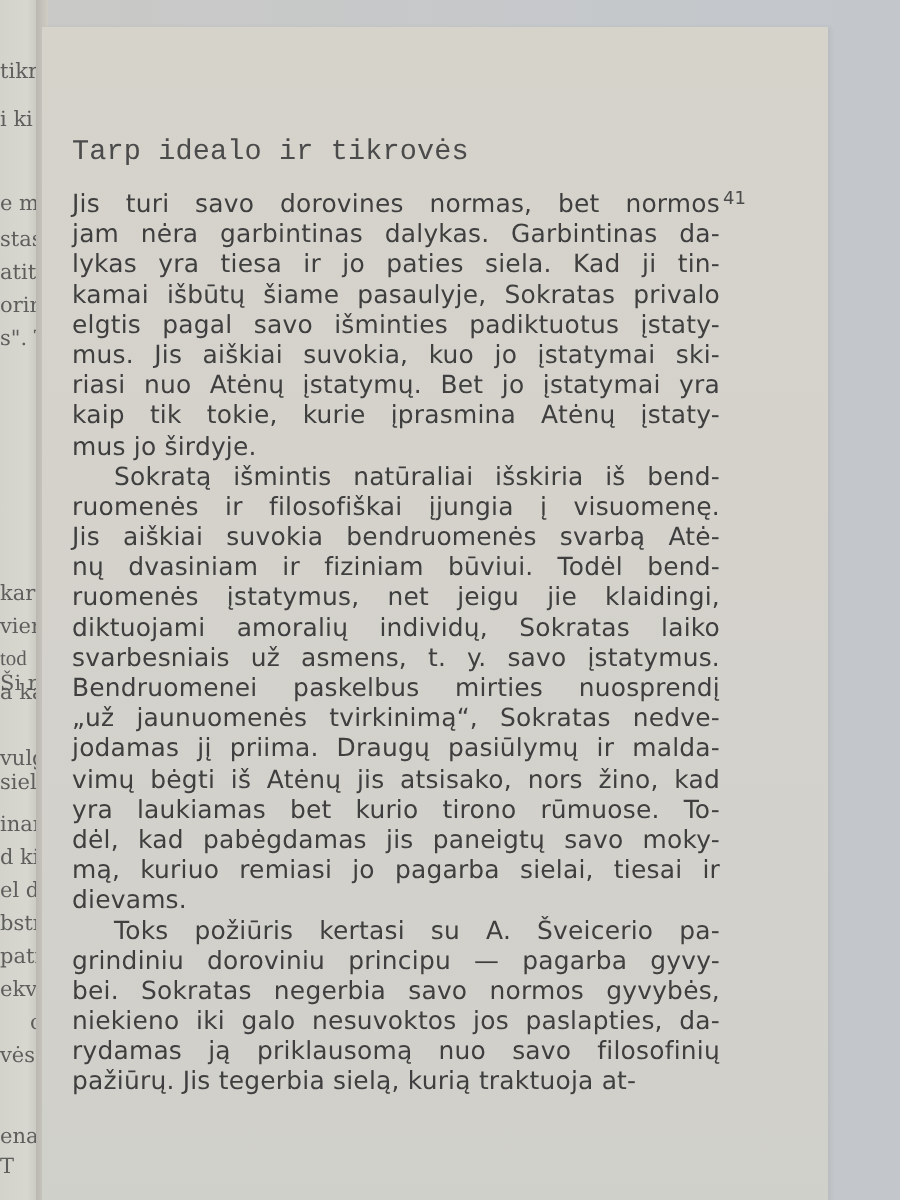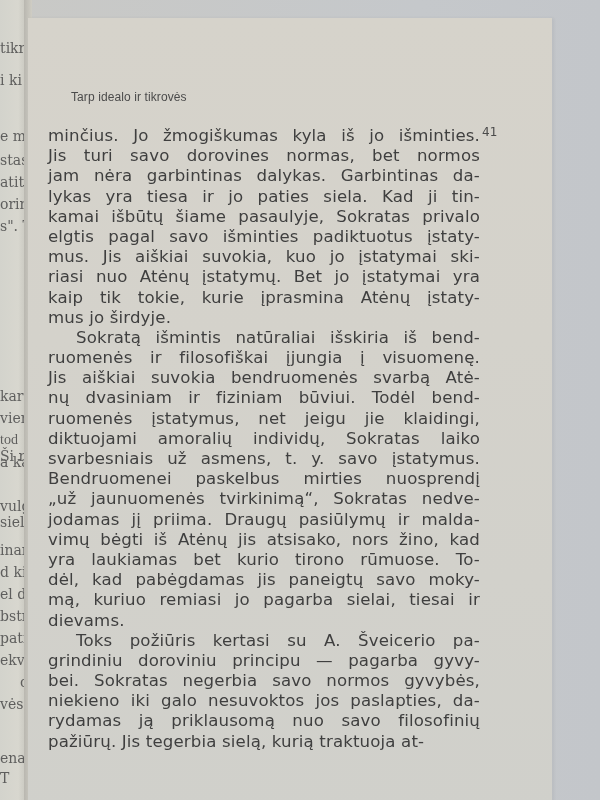--- a/index.html
+++ b/index.html
@@ -49,24 +49,24 @@
       position: absolute;
       left: 28px;
       top: 18px;
       width: 524px;
       height: 800px;
       background: linear-gradient(180deg, #d6d3cb 0%, #d4d2cb 40%, #d0d0cb 100%);
       box-shadow: 2px 0 3px rgba(0,0,0,0.05);
     }
     .running-head {
       position: absolute;
-      left: 43px;
+      left: 20px;
       top: 72px;
-      font-family: Liberation Sans, sans-serif;
-      font-size: 12px;
+      font-family: Liberation Mono, monospace;
+      font-size: 19px;
       color: #4b4b4b;
       letter-spacing: 0.1px;
     }
     .page-number {
       position: absolute;
       left: 454px;
       top: 88px;
       font-family: "DejaVu Sans", sans-serif;
       font-size: 12px;
       color: #4b4b4b;
@@ -127,21 +127,20 @@
       <span class="left-frag" style="top: 750px;">enas</span>
       <span class="left-frag" style="top: 770px;">T</span>
     </div>
   <div class="spine-shadow"></div>
 
   <div class="right-page">
     <div class="running-head">Tarp idealo ir tikrovės</div>
     <div class="page-number">41</div>
     <div class="body-text" id="body-text">
         <div>
-          <span class="line">minčius. Jo žmogiškumas kyla iš jo išminties.</span>
           <span class="line">Jis turi savo dorovines normas, bet normos</span>
           <span class="line">jam nėra garbintinas dalykas. Garbintinas da-</span>
           <span class="line">lykas yra tiesa ir jo paties siela. Kad ji tin-</span>
           <span class="line">kamai išbūtų šiame pasaulyje, Sokratas privalo</span>
           <span class="line">elgtis pagal savo išminties padiktuotus įstaty-</span>
           <span class="line">mus. Jis aiškiai suvokia, kuo jo įstatymai ski-</span>
           <span class="line">riasi nuo Atėnų įstatymų. Bet jo įstatymai yra</span>
           <span class="line">kaip tik tokie, kurie įprasmina Atėnų įstaty-</span>
           <span class="line last">mus jo širdyje.</span>
         </div>

